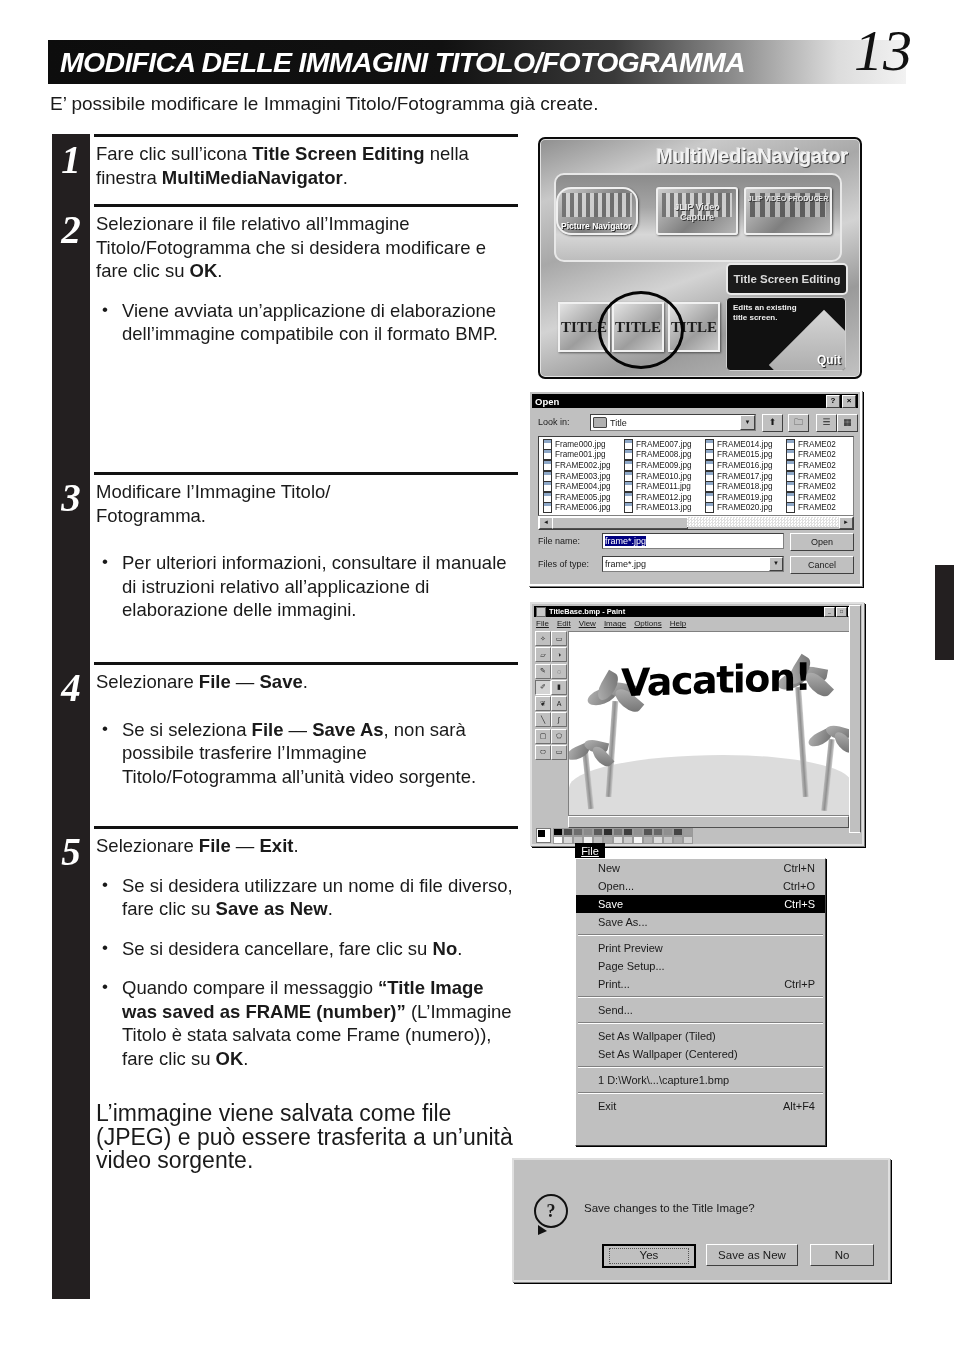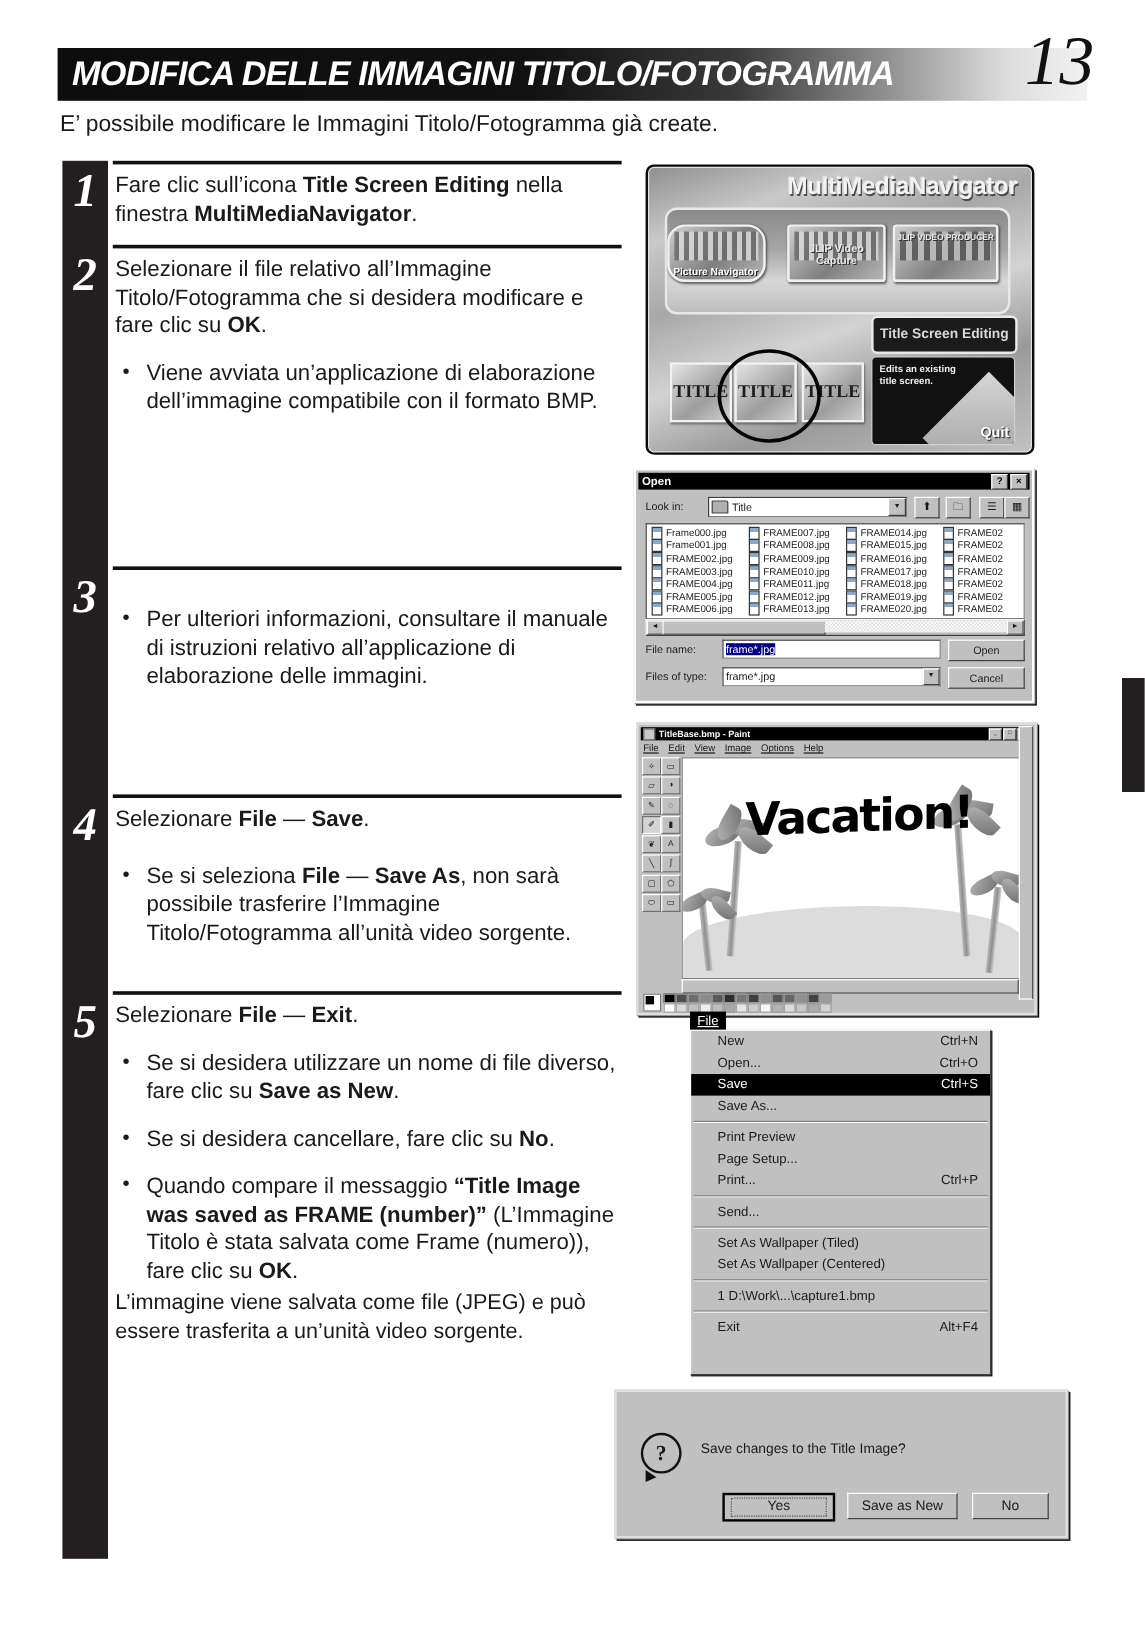--- a/index.html
+++ b/index.html
@@ -52,21 +52,21 @@
   .bullets{margin:0;padding:0;list-style:none;}
   .bullets li{
     position:relative;padding-left:26px;margin-top:16px;
     font-size:18.5px;line-height:23.5px;
   }
   .bullets li:before{
     content:"\2022";position:absolute;left:6px;top:-1px;font-size:17px;
   }
   .b{font-weight:bold;}
   .sup{font-size:11px;vertical-align:super;}
-  .tailnote{margin-top:4px;font-size:18px;line-height:23.5px;}
+  .tailnote{margin-top:32px;font-size:23px;line-height:23.5px;}
 
   
   .shot{position:absolute;}
 
   
   #mmn{
     left:538px;top:137px;width:320px;height:238px;
     background:linear-gradient(160deg,#8f8f8f 0%,#c9c9c9 18%,#a8a8a8 36%,#d3d3d3 55%,#9a9a9a 74%,#c2c2c2 100%);
     border:2px solid #0b0b0b;border-radius:7px;
     box-shadow:inset 0 0 0 1px #e2e2e2;
@@ -368,20 +368,21 @@
       <ul class="bullets">
         <li><span>Viene avviata un’applicazione di elaborazione dell’immagine compatibile con il formato BMP.</span></li>
       </ul>
     </div>
   </div>
 
   <div class="step" style="top:338px;">
     <div class="rule"></div>
     <div class="stepnum" style="top:6px;">3</div>
     <div class="body" style="top:8px;">
+      <p><span>Modificare l’Immagine Titolo/</span><br><span>Fotogramma.</span></p>
       <ul class="bullets">
         <li style="margin-top:24px;"><span>Per ulteriori informazioni, consultare il manuale di istruzioni relativo all’applicazione di elaborazione delle immagini.</span></li>
       </ul>
     </div>
   </div>
 
   <div class="step" style="top:528px;">
     <div class="rule"></div>
     <div class="stepnum" style="top:6px;">4</div>
     <div class="body" style="top:8px;">

